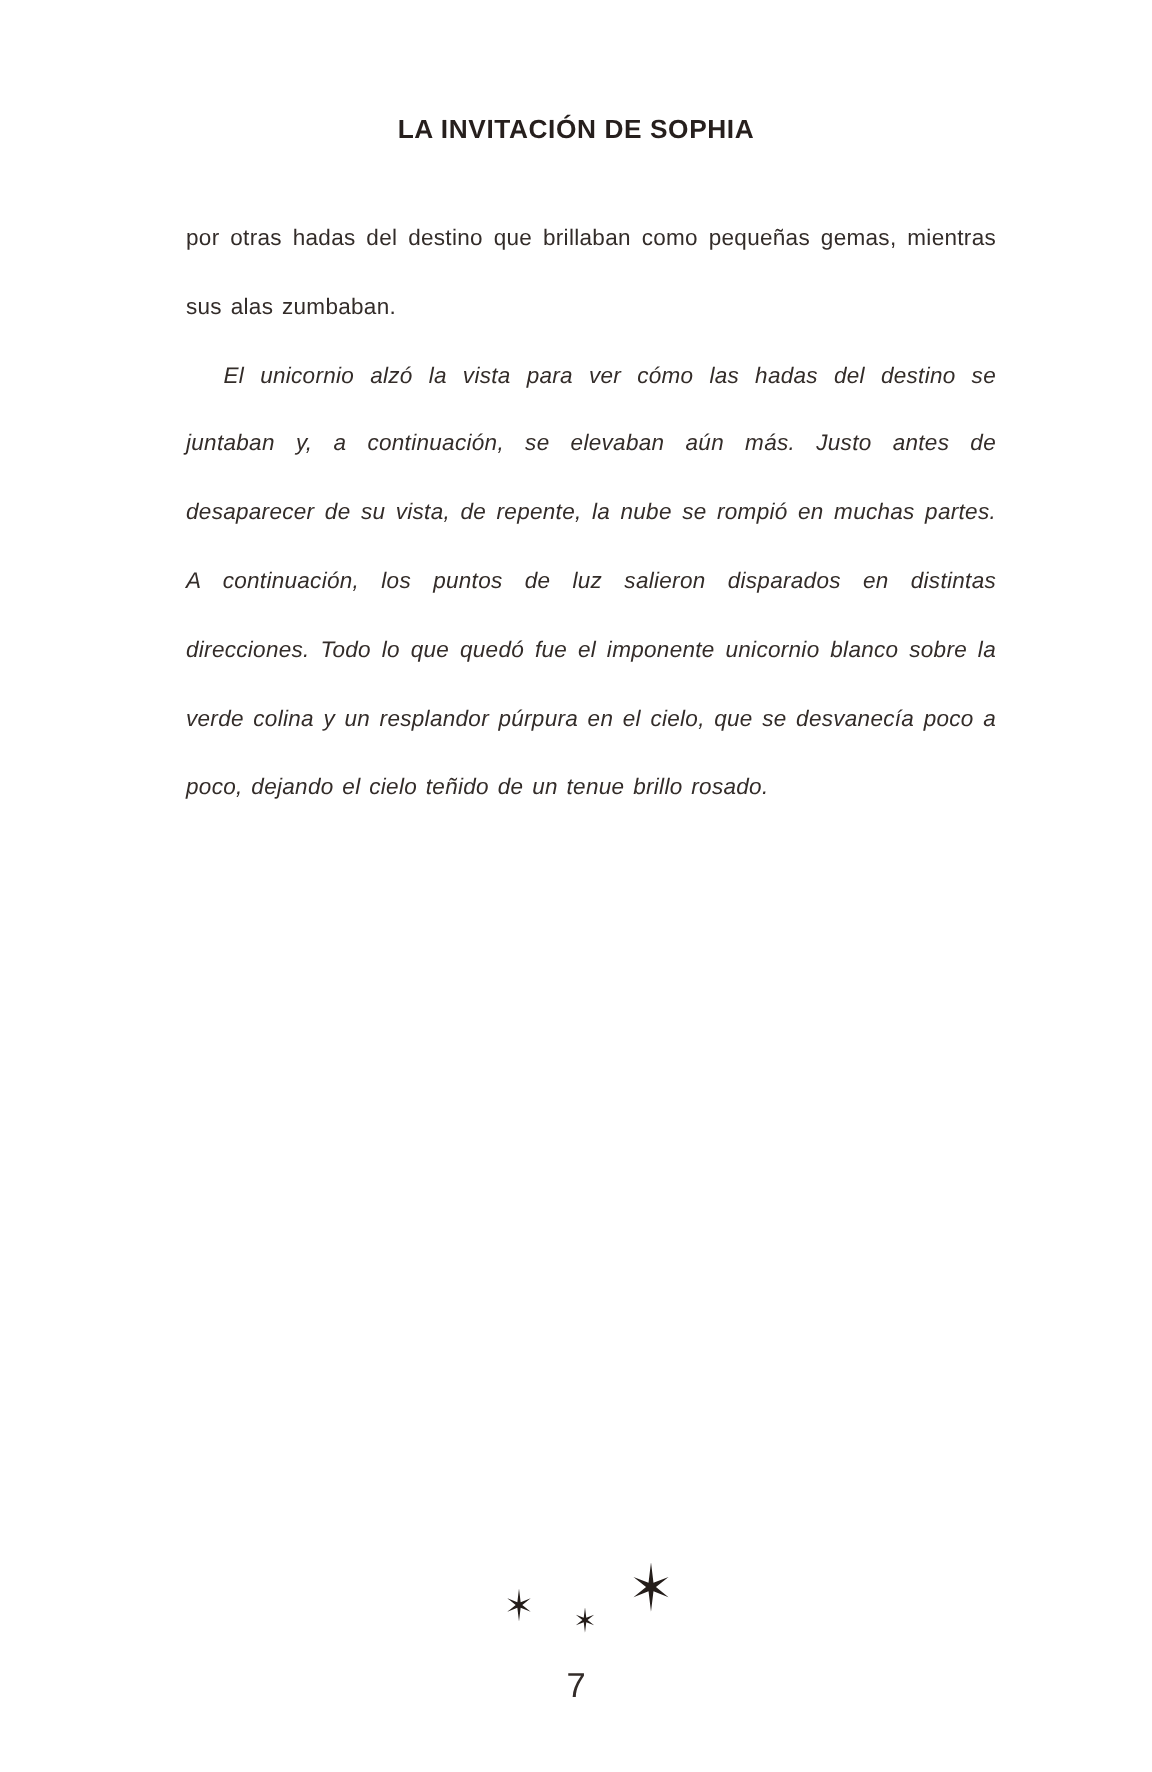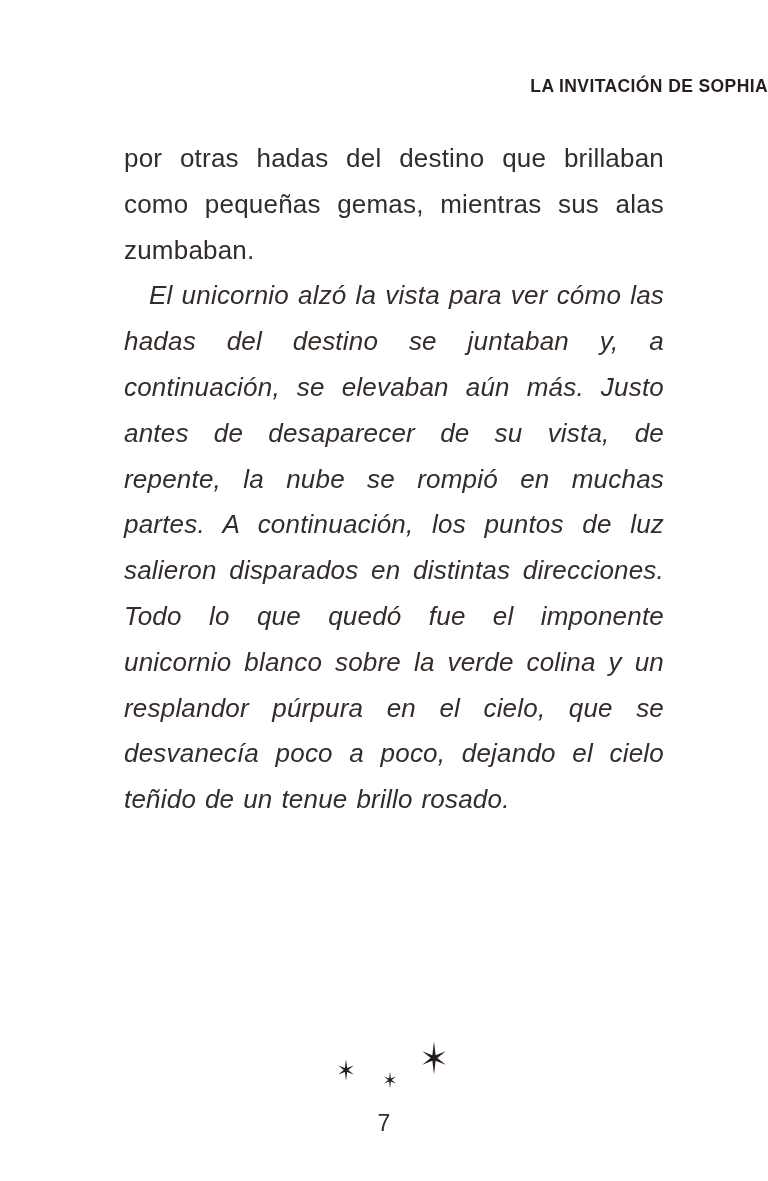--- a/index.html
+++ b/index.html
@@ -13,36 +13,36 @@
     height: 1181px;
     background: #ffffff;
     font-family: "Liberation Sans", sans-serif;
     overflow: hidden;
   }
   .running-head {
     position: absolute;
     top: 76px;
     left: 0;
     width: 768px;
-    text-align: right;
+    text-align: center;
     font-size: 17.5px;
     font-weight: bold;
     letter-spacing: 0.4px;
     color: #261f1d;
   }
   .text-block {
     position: absolute;
     top: 136px;
     left: 124px;
     width: 540px;
     color: #332c29;
   }
   .text-block p {
     margin: 0;
-    font-size: 26px;
+    font-size: 15px;
     line-height: 45.8px;
     text-align: justify;
     letter-spacing: 0.2px;
     word-spacing: 1.5px;
   }
   .text-block p.indent {
     text-indent: 25px;
     font-style: italic;
   }
   .stars {

